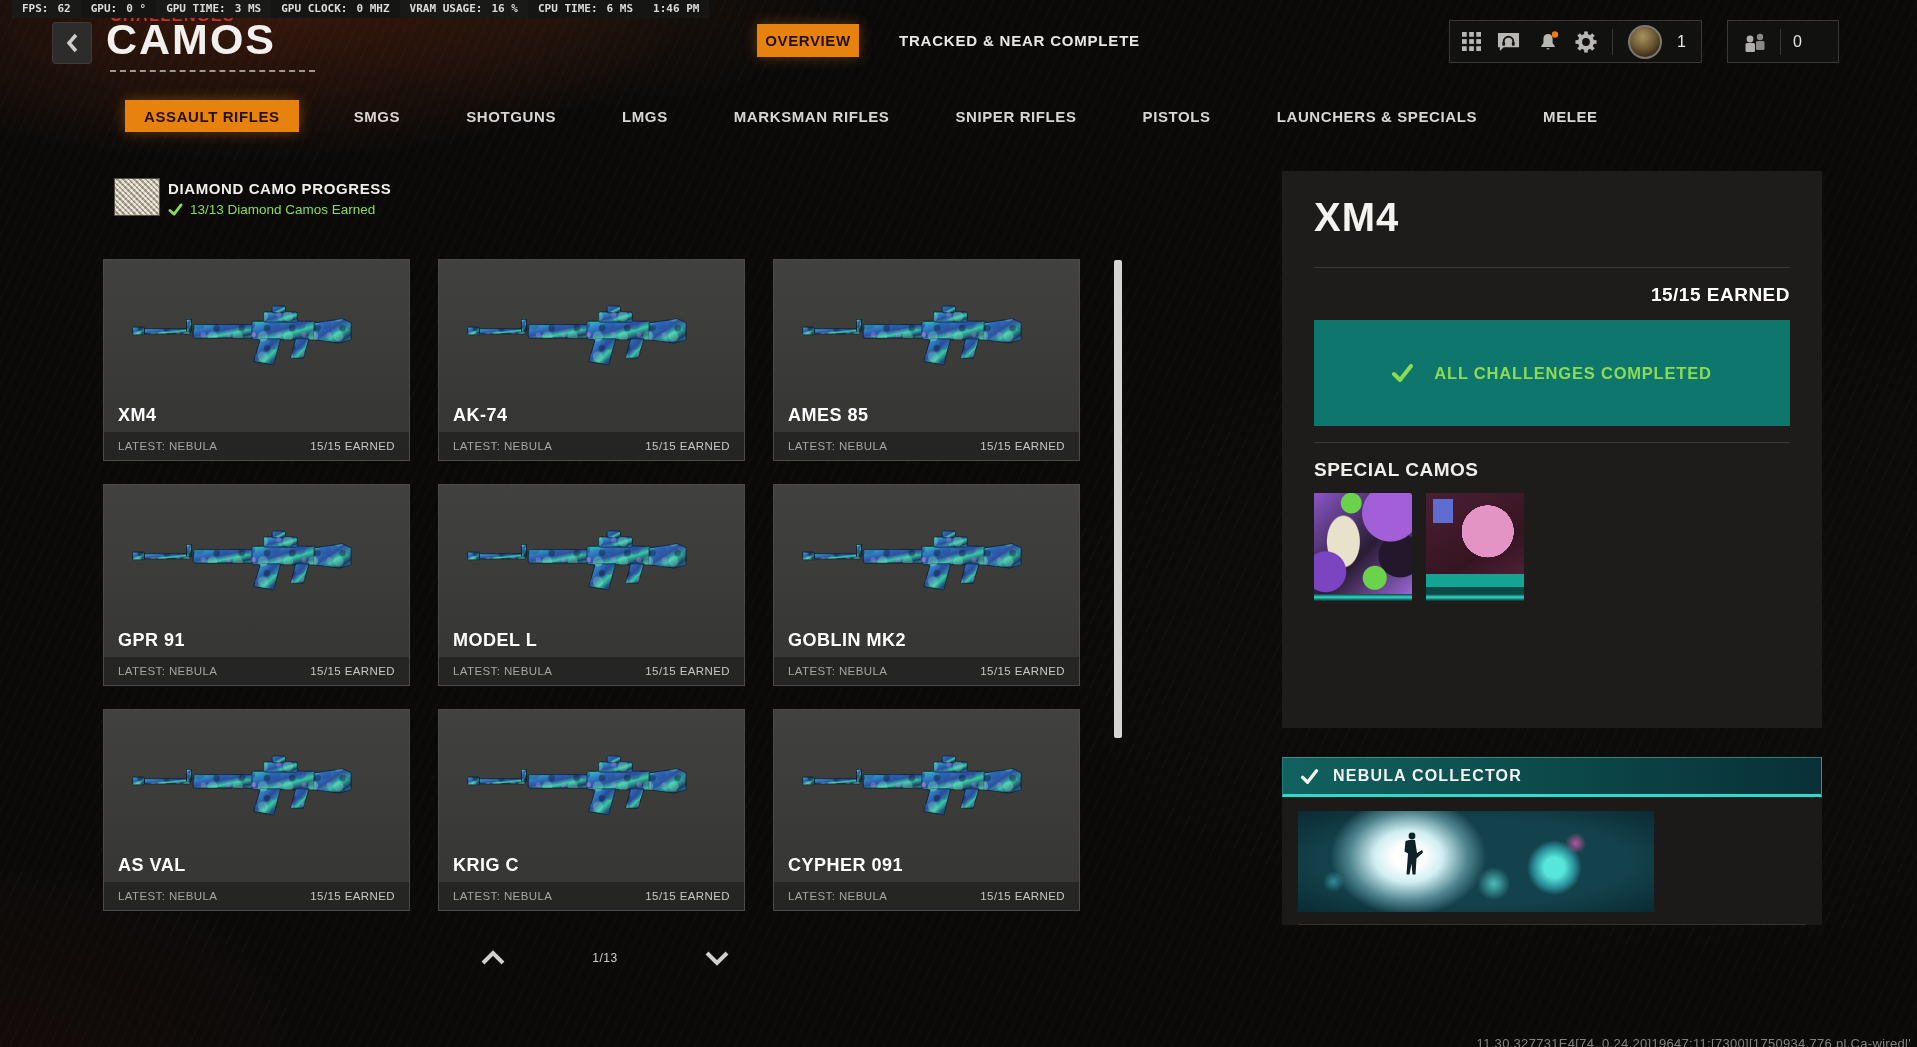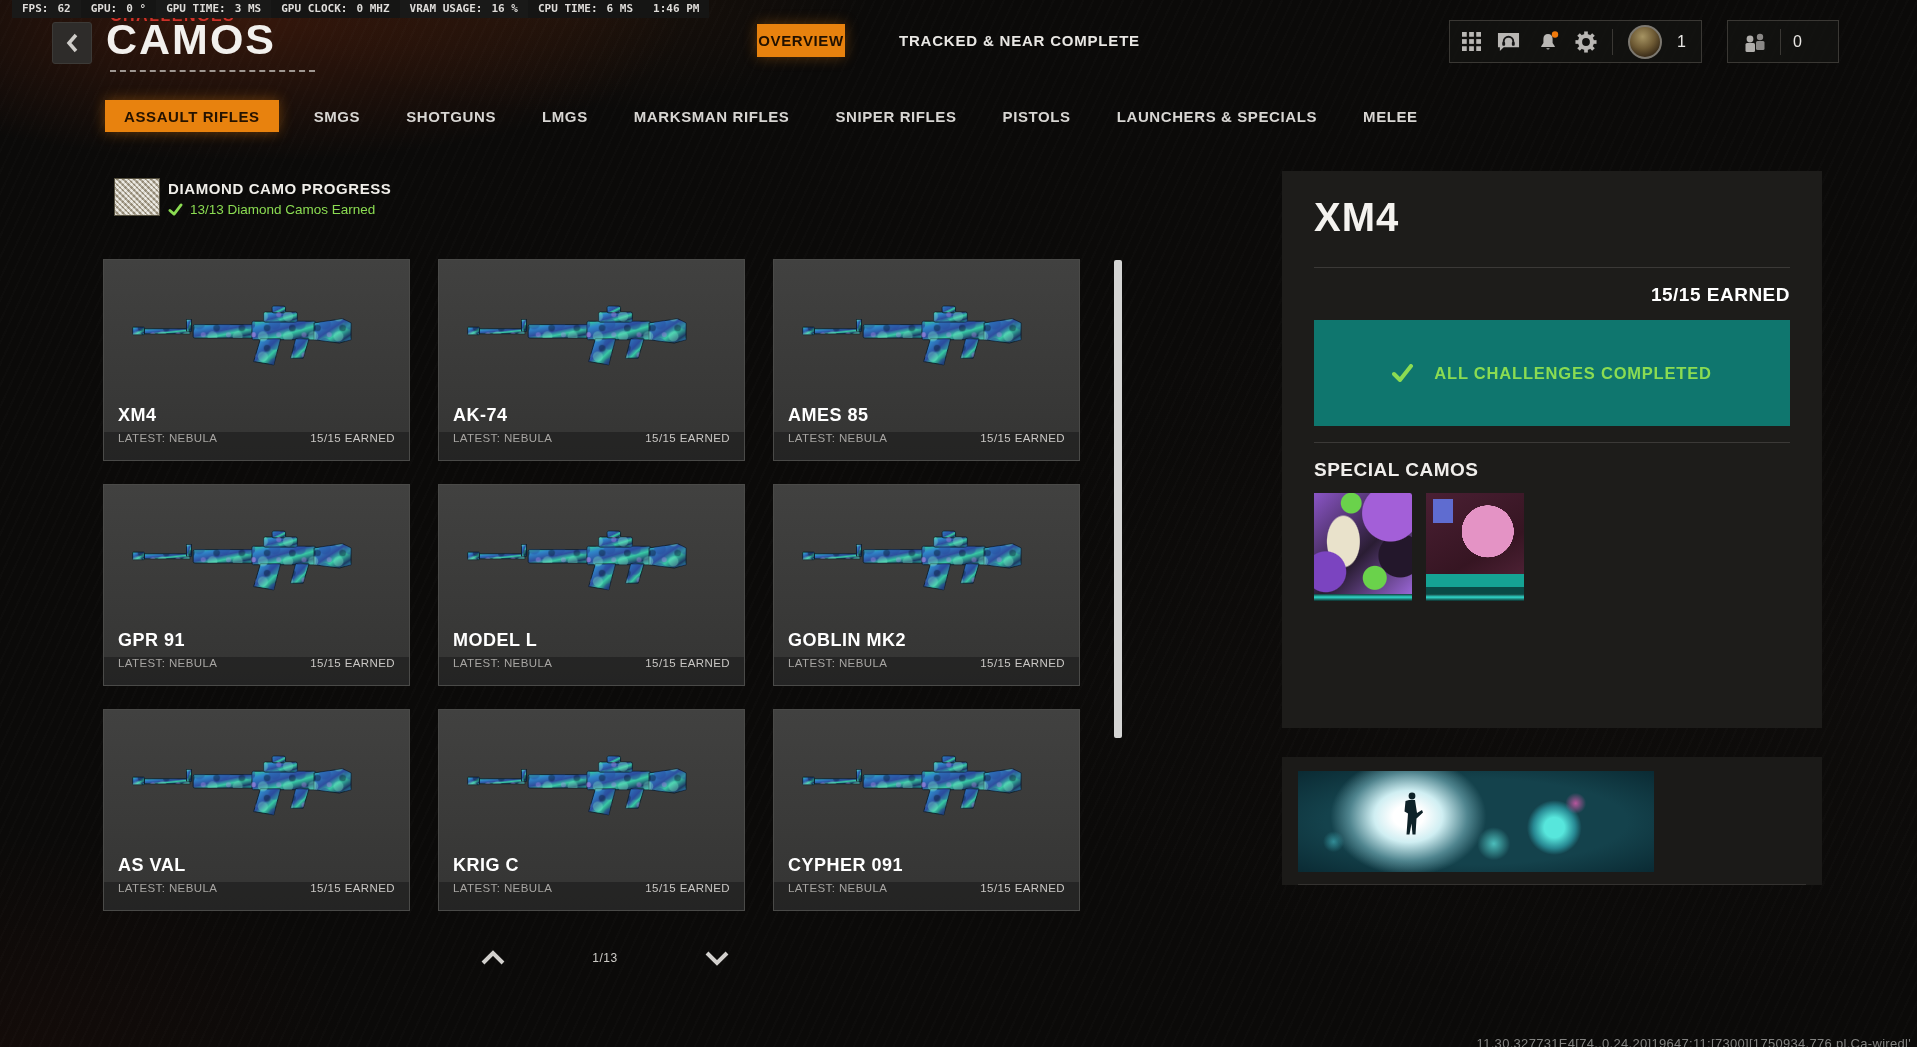--- a/index.html
+++ b/index.html
@@ -36,21 +36,21 @@
 
   
   .back-btn{
     left:52px;top:22px;width:38px;height:40px;background:#2e2c2a;border:1px solid #3c3a37;
     border-radius:3px;display:flex;align-items:center;justify-content:center;
   }
   .eyebrow{left:110px;top:7px;color:#ce3129;font-weight:bold;font-size:16px;letter-spacing:1.5px;z-index:2;}
   .page-title{left:106px;top:18px;color:#f2f0ed;font-weight:bold;font-size:43px;letter-spacing:2px;line-height:1;}
   .title-underline{left:110px;top:70px;width:205px;border-top:2px dashed rgba(225,222,218,.65);}
   .overview-btn{
-    left:757px;top:24px;width:88px;height:33px;background:#e8820e;
+    left:757px;top:24px;width:102px;height:33px;background:#e8820e;
     display:flex;align-items:center;justify-content:center;
     color:#221100;font-weight:bold;font-size:15px;letter-spacing:.6px;
     box-shadow:0 0 14px rgba(232,130,14,.35);
   }
   .tracked-tab{
     left:899px;top:24px;height:33px;display:flex;align-items:center;
     color:#e9e7e4;font-weight:bold;font-size:15px;letter-spacing:.8px;
   }
   .hud-box{
     top:20px;height:43px;border:1px solid #3a3834;background:rgba(22,21,19,.65);
@@ -63,21 +63,21 @@
   .avatar{
     width:34px;height:34px;border-radius:50%;border:2px solid #7c7870;box-sizing:border-box;
     background:radial-gradient(circle at 42% 32%, #a69463, #6e5a34 45%, #41321c 72%, #241c10);
   }
   .notif-wrap{position:relative;display:flex;}
 
   
   .tabs{left:105px;top:99px;display:flex;align-items:center;height:34px;}
   .tab{
     padding:0 23px;color:#d8d6d3;font-weight:bold;font-size:15px;letter-spacing:.6px;
-    height:32px;display:flex;align-items:center;white-space:nowrap;
+    height:32px;display:flex;align-items:center;white-space:nowrap;margin-left:20px;
   }
   .tab.active{
     background:#e8820e;color:#241200;padding:0 19px;margin-right:12px;
     box-shadow:0 0 14px rgba(232,130,14,.4);
   }
 
   
   .progress-icon{
     left:114px;top:178px;width:46px;height:38px;border:1px solid #55503f;box-sizing:border-box;
     background-color:#c9c1ad;
@@ -94,21 +94,21 @@
   }
   .weapon-card{
     width:307px;height:202px;position:relative;box-sizing:border-box;
     background:linear-gradient(180deg,#414140 0%,#3a3a39 55%,#343433 100%);
     border:1px solid #4a4a48;
   }
   .gun-wrap{position:absolute;left:0;right:0;top:4px;bottom:58px;display:flex;align-items:center;justify-content:center;}
   .card-name{position:absolute;left:14px;bottom:34px;color:#fff;font-weight:bold;font-size:18px;letter-spacing:.5px;}
   .card-sub{
     position:absolute;left:0;right:0;bottom:0;height:28px;background:rgba(18,18,17,.45);
-    display:flex;justify-content:space-between;align-items:flex-start;padding:0 14px;
+    display:flex;justify-content:space-between;align-items:center;padding:0 14px;
     font-size:11.5px;letter-spacing:.4px;color:#a7a5a2;
   }
   .card-earned{color:#c9c7c4;}
   .scroll-thumb{left:1114px;top:260px;width:8px;height:478px;background:#d5d5d4;border-radius:2px;}
 
   
   .pagination{left:480px;top:950px;width:250px;display:flex;justify-content:space-between;align-items:center;}
   .page-count{color:#cfcdc9;font-size:12px;letter-spacing:.5px;}
 
   
@@ -503,20 +503,28 @@
       <div class="camo-bar"></div>
     </div>
     <div class="camo-thumb interactable">
       <div class="camo-img camo-circuit"></div>
       <div class="camo-bar"></div>
     </div>
   </div>
 </div>
 
 <div class="layer challenge-card interactable">
+  <div class="challenge-header">
+    <span>
+      <svg width="18" height="15" viewBox="0 0 22 18">
+          <path d="M2,10 l6,6 11,-14" fill="none" stroke="#f2f4f3" stroke-width="4" stroke-linecap="round" stroke-linejoin="round"></path>
+        </svg>
+    </span>
+    <span class="challenge-title">NEBULA COLLECTOR</span>
+  </div>
   <div class="challenge-body">
     <div class="neb-img">
       <span class="neb-figure">
         <svg width="22" height="52" viewBox="0 0 22 52">
           <circle cx="11" cy="5" r="3.4" fill="#0e2228"></circle>
           <path d="M8,9 h6 l2,13 5,-3 1,2.5 -6.5,6 -1,16 h-3 l-1,-11 -2,11 h-3 l1.5,-21 -3.5,-2 1,-10.5 z" fill="#0e2228"></path>
         </svg>
       </span>
     </div>
   </div>

